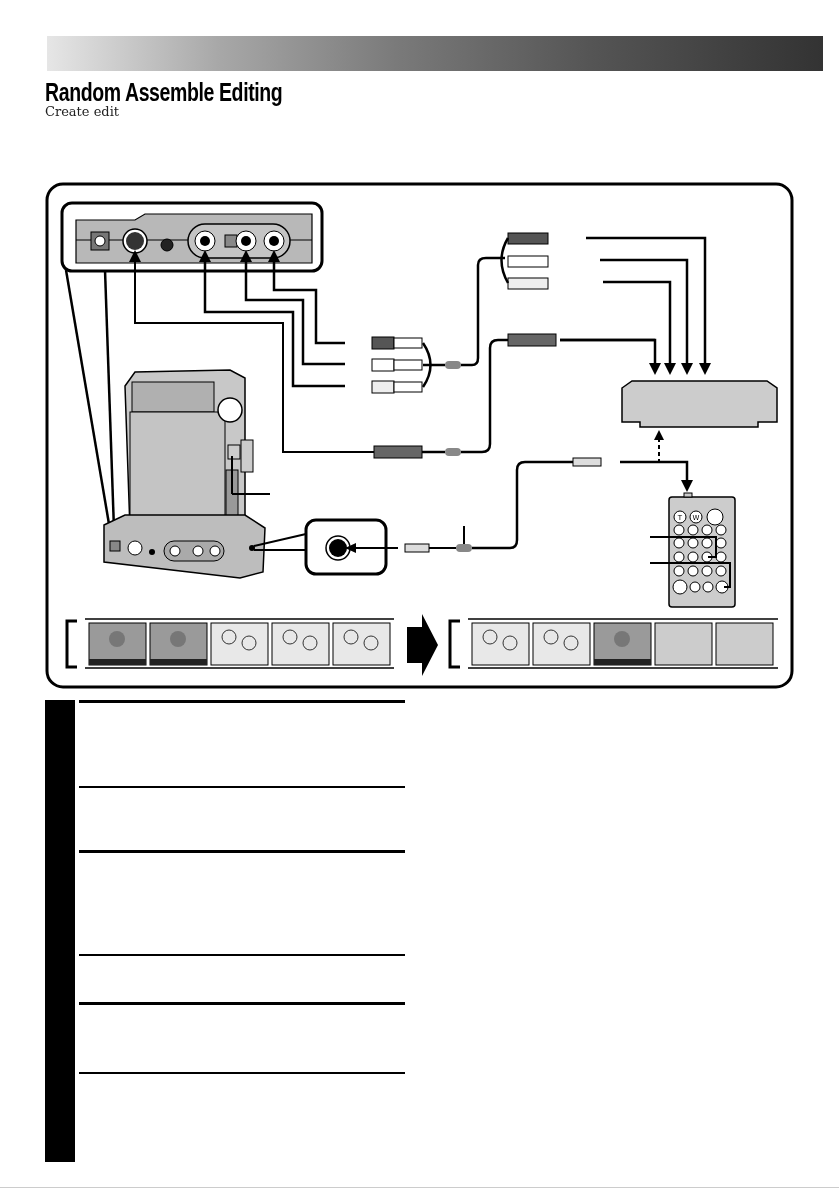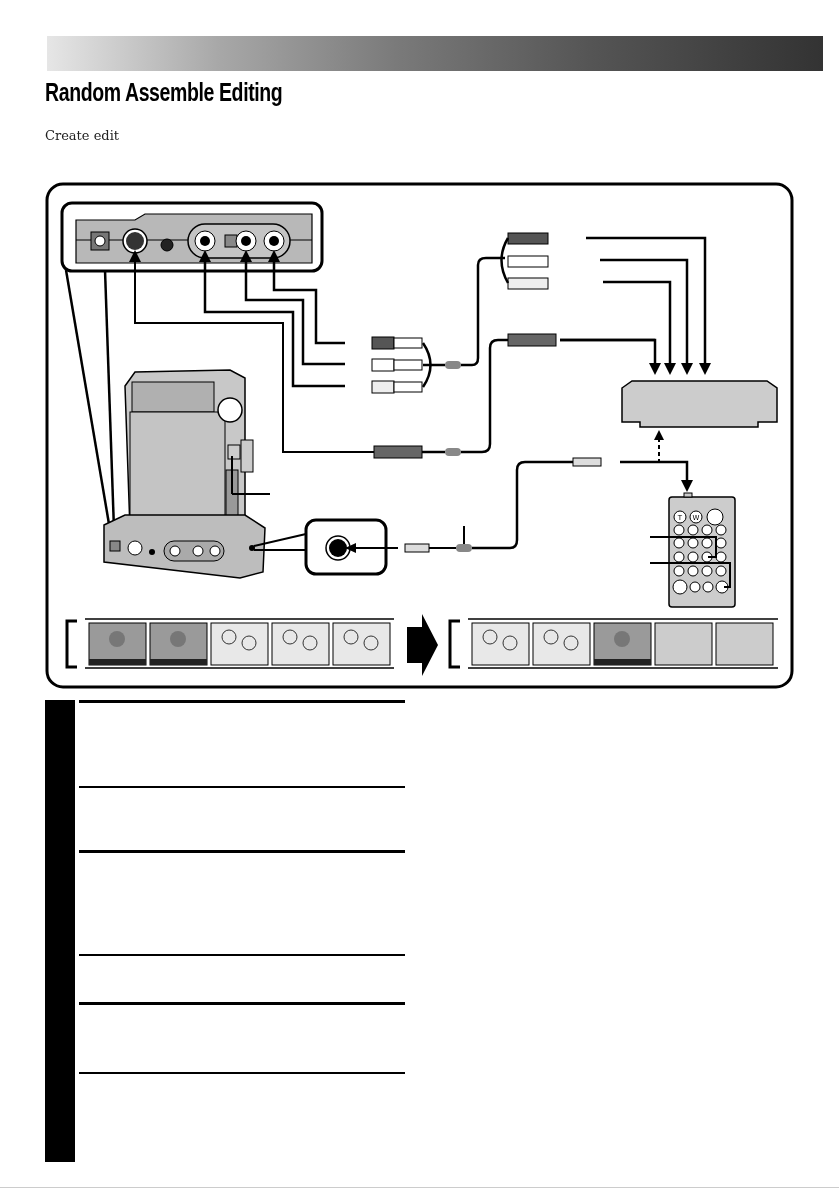--- a/index.html
+++ b/index.html
@@ -2,21 +2,21 @@
 <html><head>
 <meta charset="utf-8">
 <style>
   html, body { margin: 0; padding: 0; background: #ffffff; }
   body { width: 839px; height: 1191px; position: relative; overflow: hidden;
          font-family: "Liberation Sans", sans-serif; color: #000; }
   .header-bar { position: absolute; left: 47px; top: 36px; width: 776px; height: 35px;
     background: linear-gradient(to right, #e6e6e6 0%, #a8a8a8 22%, #7a7a7a 45%, #555 70%, #333 100%); }
   .page-title { position: absolute; left: 45px; top: 78px; font-family: "Liberation Sans", sans-serif;
     font-weight: bold; font-size: 25px; letter-spacing: -0.5px; transform: scaleX(0.78); transform-origin: left top; }
-  .page-intro { position: absolute; left: 45px; top: 128px; font-family: "DejaVu Serif", serif; font-size: 13px; color: #222; }
+  .page-intro { position: absolute; left: 45px; top: 104px; font-family: "DejaVu Serif", serif; font-size: 13px; color: #222; }
   .diagram { position: absolute; left: 0; top: 0; }
   .steps-side { position: absolute; left: 45px; top: 700px; width: 30px; height: 462px; background: #000; }
   .step-rule { position: absolute; left: 79px; width: 326px; background: #000; }
   .bottom-line { position: absolute; left: 0; top: 1187px; width: 839px; height: 1px; background: #ccc; }
 </style>
 </head>
 <body>
 
 <div class="header-bar"></div>
 <div class="page-title">Random Assemble Editing</div>

